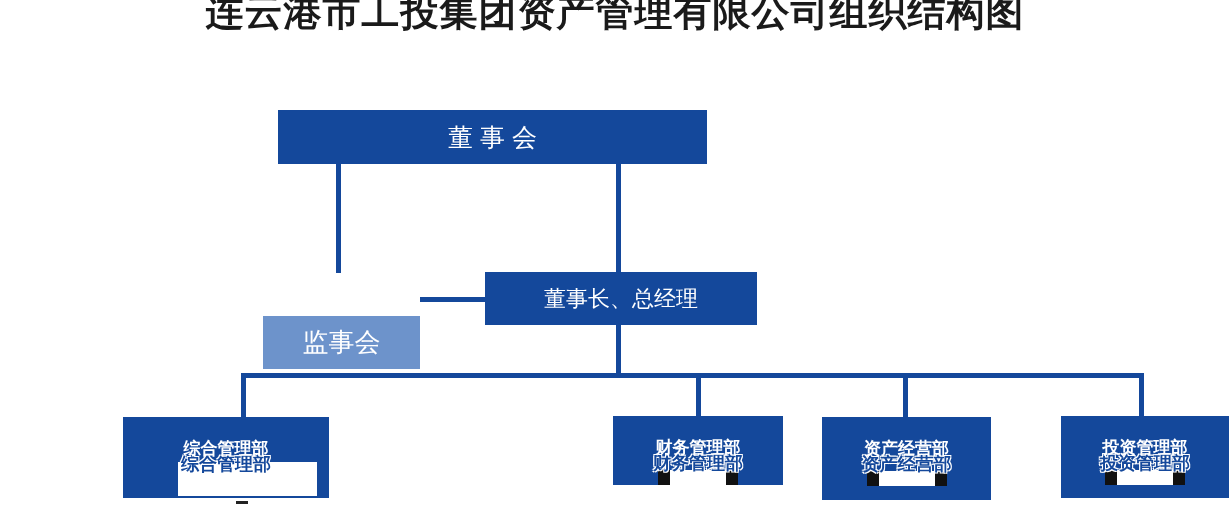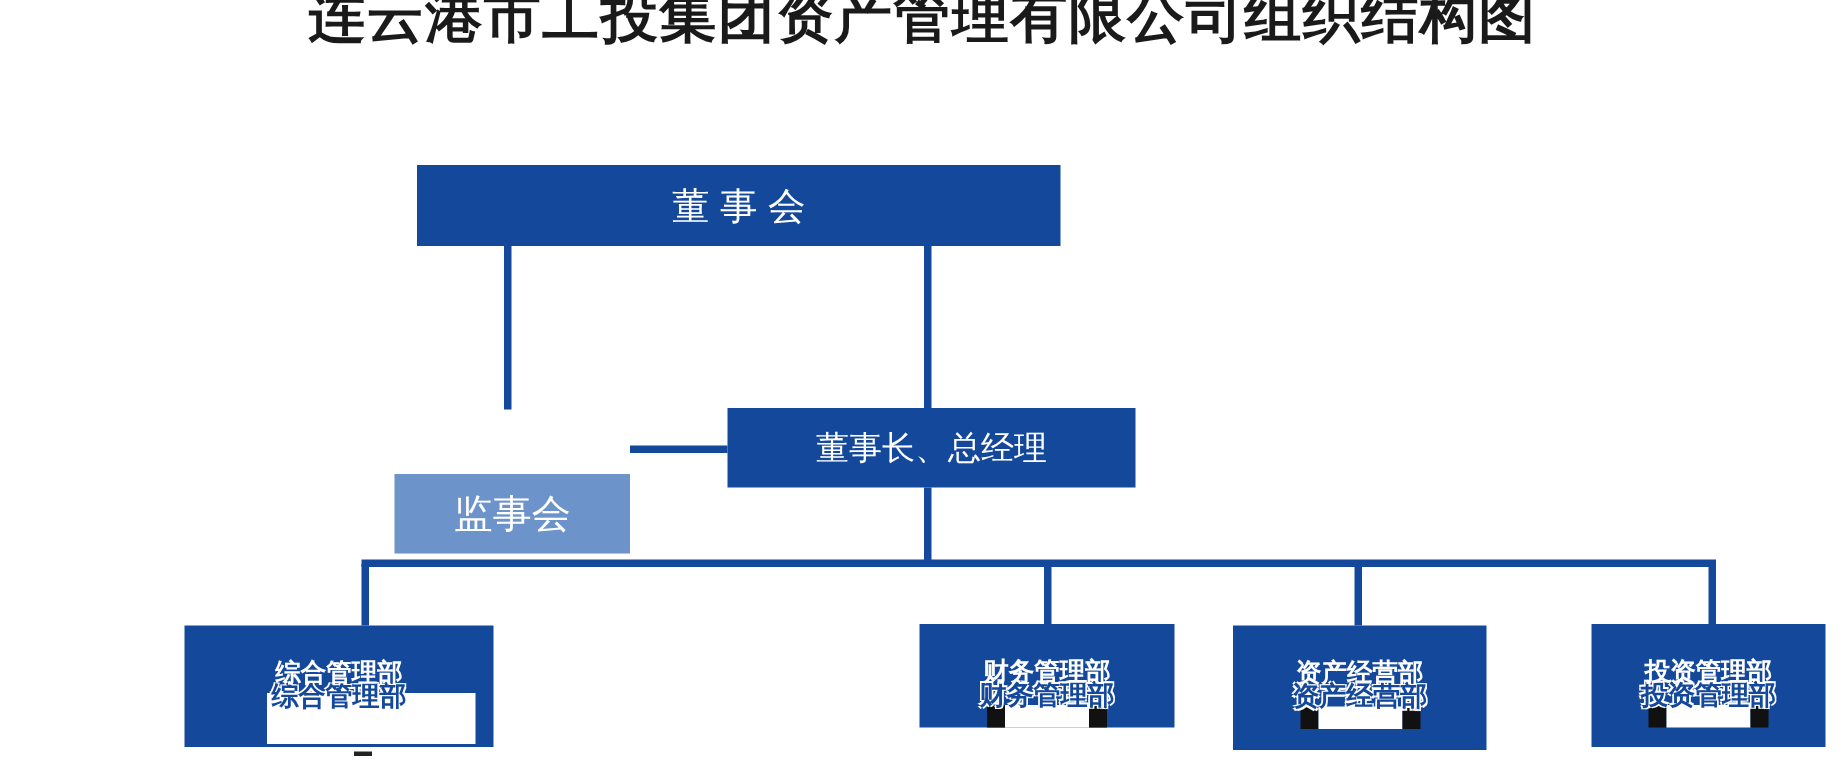--- a/index.html
+++ b/index.html
@@ -30,21 +30,21 @@
   .v-d1{left:241px;top:376px;width:5px;height:41px;}
   .v-d2{left:696px;top:376px;width:5px;height:41px;}
   .v-d3{left:903px;top:376px;width:5px;height:41px;}
   .v-d4{left:1139px;top:376px;width:5px;height:41px;}
   .dept{
     position:absolute;background:#14489B;color:#fff;font-weight:bold;
   }
   .dept1{left:123px;top:417px;width:206px;height:81px;}
   .dept2{left:613px;top:416px;width:170px;height:69px;}
   .dept3{left:822px;top:417px;width:169px;height:83px;}
-  .dept4{left:1061px;top:416px;width:156px;height:82px;}
+  .dept4{left:1061px;top:416px;width:156px;height:82px;padding-left:12px;}
   .dept-label{
     position:absolute;top:20px;left:0;width:100%;text-align:center;
     font-size:17px;font-weight:bold;color:#ffffff;z-index:4;white-space:nowrap;
   }
   .dept-ghost{
     position:absolute;top:35px;left:0;width:100%;text-align:center;
     font-size:18px;font-weight:bold;color:#14489B;z-index:3;white-space:nowrap;
     text-shadow:-1px -1px 0 #fff,1px -1px 0 #fff,-1px 1px 0 #fff,1px 1px 0 #fff;
   }
   .white-rect{

